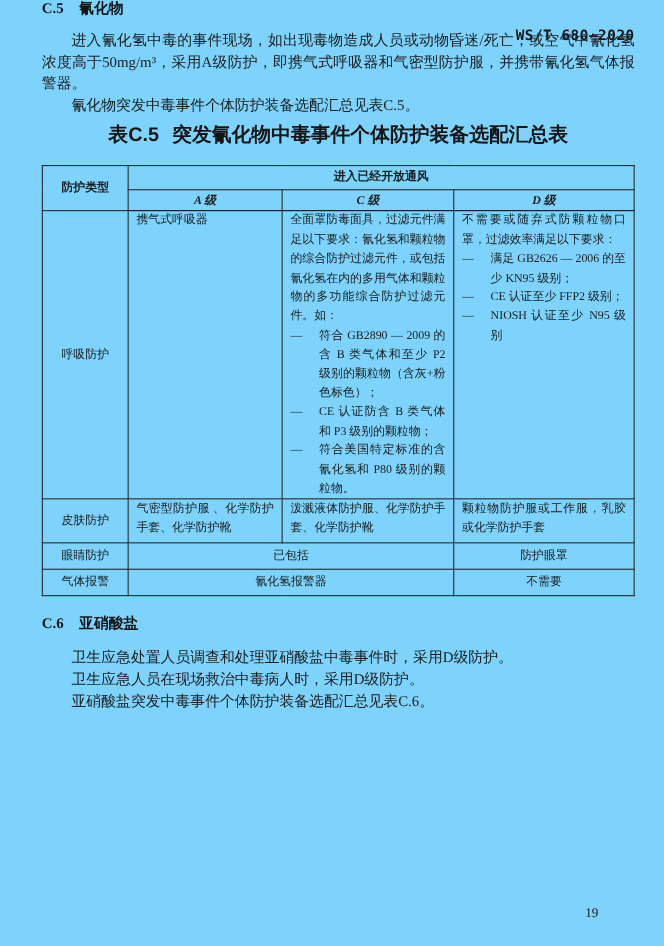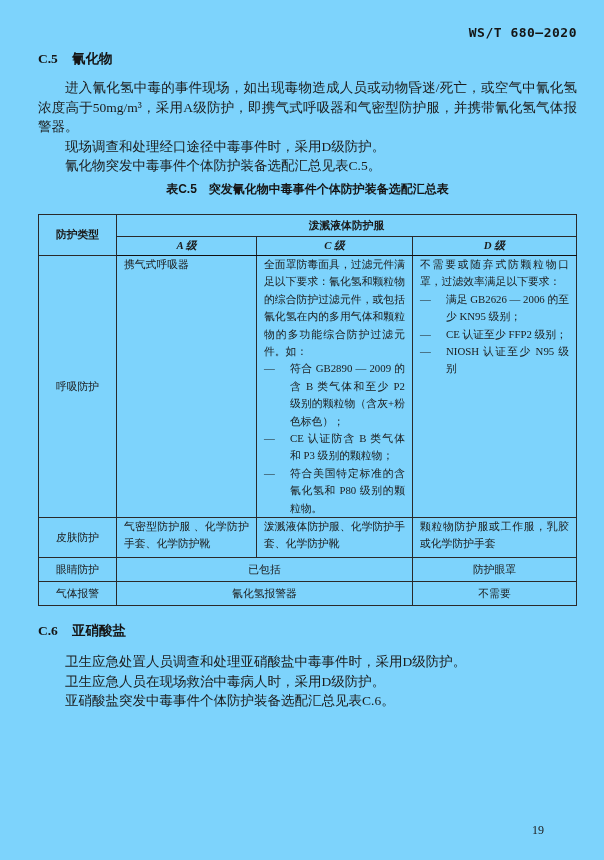--- a/index.html
+++ b/index.html
@@ -16,38 +16,38 @@
   .doc-header {
     position:absolute; top:25px; right:27px;
     font-family:"DejaVu Sans Mono", monospace;
     font-weight:bold; font-size:13px; letter-spacing:0.5px;
     color:#151515;
   }
 
   .content { position:absolute; left:38px; right:27px; top:0; }
 
   .sec-heading {
-    margin:0; padding-top:51px; padding-bottom:11px;
+    margin:0; padding-bottom:11px;
     font-family:"Liberation Sans", sans-serif;
     font-weight:bold; font-size:13.5px; line-height:16px;
     color:#151515;
   }
   .sec-heading .sec-num { margin-right:14px; font-family:"Liberation Serif", serif; }
 
   .sec-heading.c6 { padding-top:17px; padding-bottom:13px; }
 
   .body-p {
     margin:0; font-size:13.5px; line-height:19.6px;
     text-align:justify; text-indent:2em; color:#1b1b1b;
   }
 
   .table-caption {
     margin:5px 0 16px 0; text-align:center;
     font-family:"Liberation Sans", sans-serif;
-    font-weight:bold; font-size:12px; color:#151515;
+    font-weight:bold; font-size:18px; color:#151515;
   }
   .table-caption .cap-label { margin-right:12px; }
 
   table.ppe {
     width:538px; border-collapse:collapse; table-layout:fixed;
     border:1.6px solid #111;
     font-size:10.8px; line-height:17.4px; color:#1b1b1b;
   }
   table.ppe td { border:0.8px solid #2a2a2a; padding:0 7px; }
   td.hdr { text-align:center; vertical-align:middle; font-weight:bold; padding:0; }
@@ -75,38 +75,37 @@
 
   <div class="doc-header">WS/T 680—2020</div>
 
   <div class="content">
 
     <h2 class="sec-heading">
       <span class="sec-num">C.5</span><span>氰化物</span>
     </h2>
 
     <p class="body-p">进入氰化氢中毒的事件现场，如出现毒物造成人员或动物昏迷/死亡，或空气中氰化氢浓度高于50mg/m³，采用A级防护，即携气式呼吸器和气密型防护服，并携带氰化氢气体报警器。</p>
-    <p class="body-p">现场调查和处理经口途径中毒事件时，采用D级防护。</p>
     <p class="body-p">氰化物突发中毒事件个体防护装备选配汇总见表C.5。</p>
 
     <div class="table-caption">
       <span class="cap-label">表C.5</span><span>突发氰化物中毒事件个体防护装备选配汇总表</span>
     </div>
 
     <table class="ppe">
       <colgroup>
         <col style="width:78px">
           <col style="width:140px">
           <col style="width:156px">
           <col style="width:164px">
       </colgroup>
       <tbody>
         <tr class="hdr-row1">
           <td class="hdr" rowspan="2">防护类型</td>
-          <td class="hdr" colspan="3">泼溅液体防护服</td>
+          <td class="hdr" colspan="3">进入已经开放通风</td>
         </tr>
         <tr class="hdr-row2">
           <td class="hdr">A 级</td>
           <td class="hdr">C 级</td>
           <td class="hdr">D 级</td>
         </tr>
 
         <tr>
           <td class="rowlabel">呼吸防护</td>
           <td class="data">携气式呼吸器</td>

